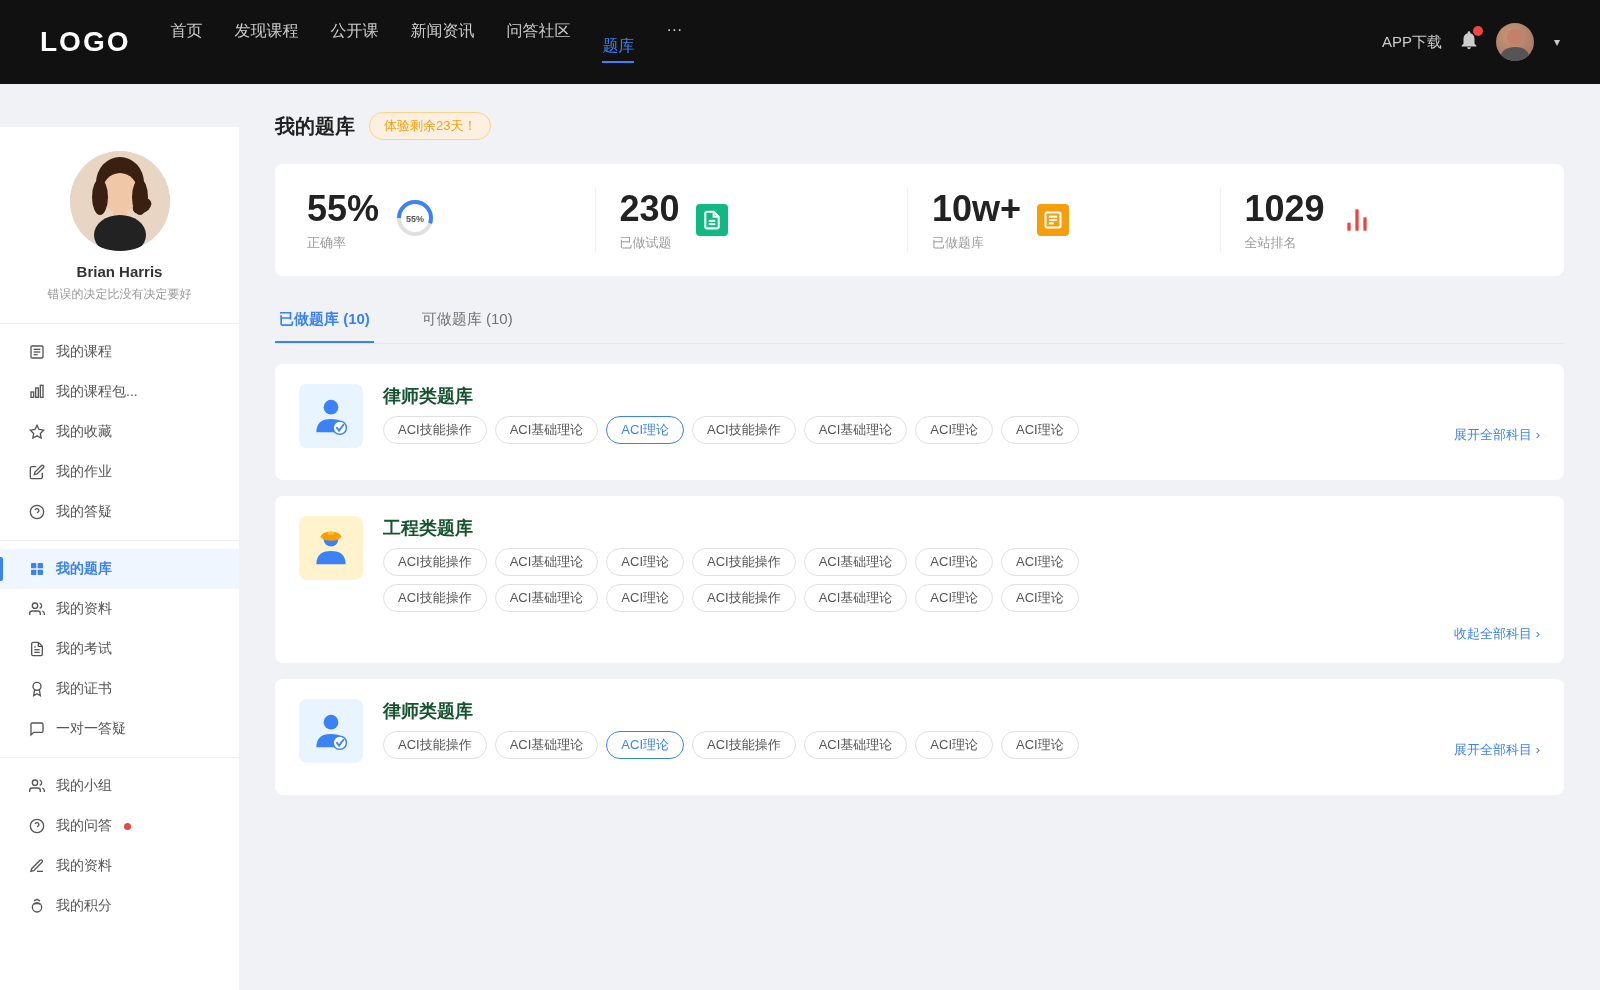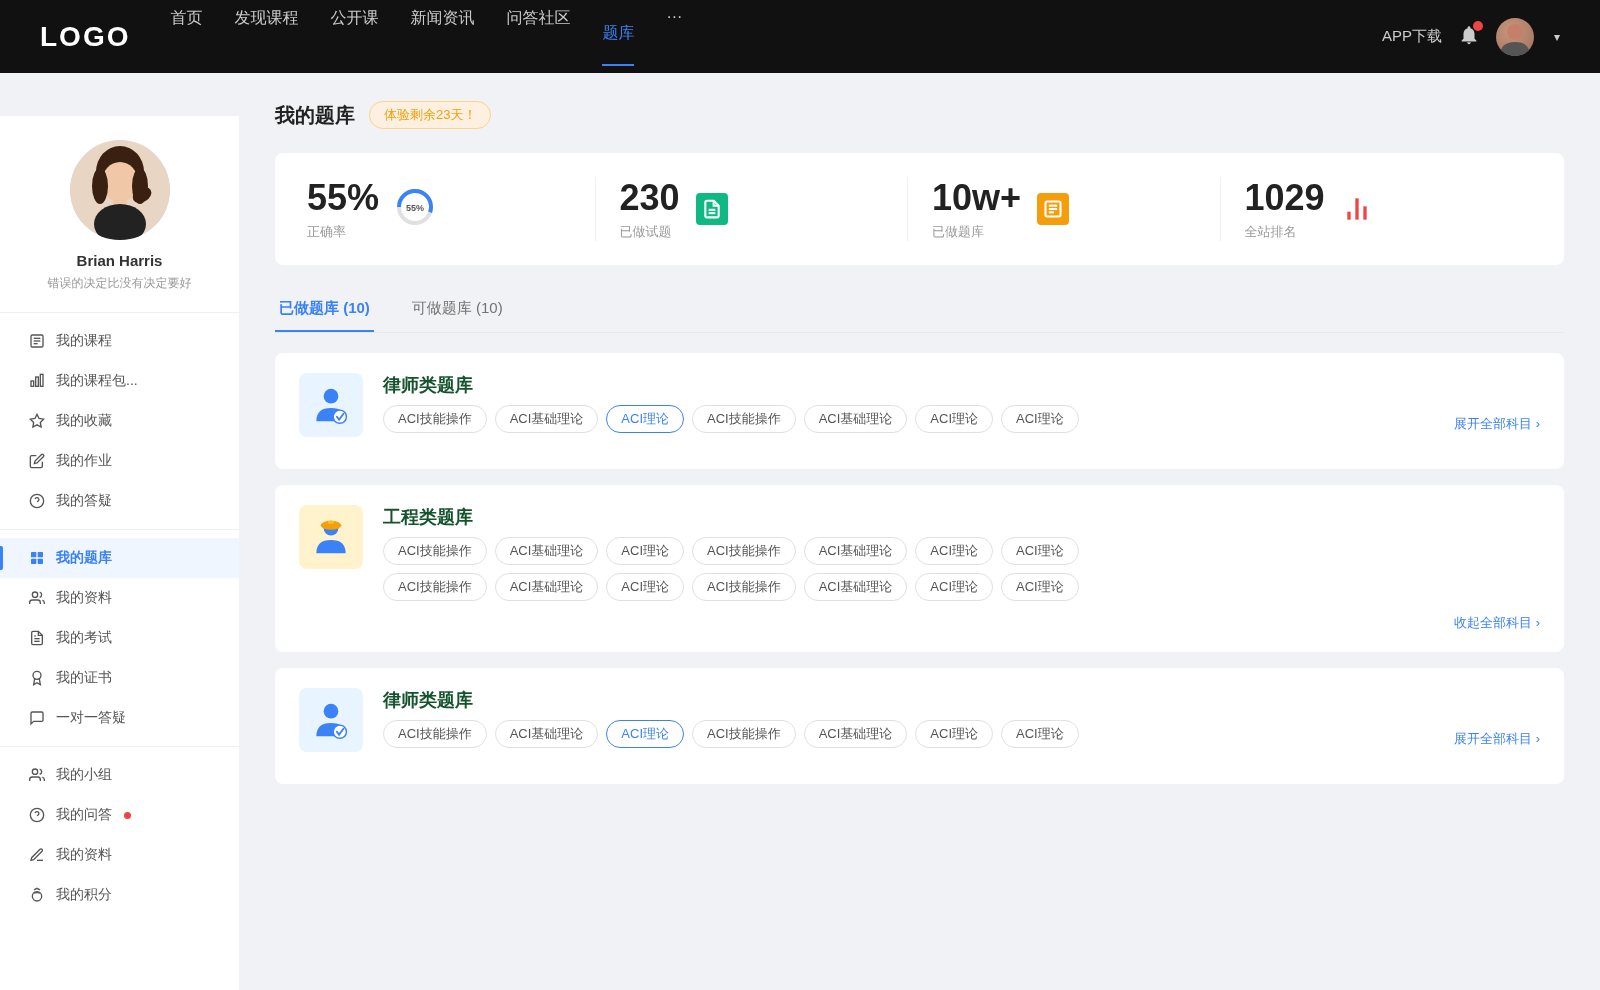--- a/index.html
+++ b/index.html
@@ -1,23 +1,23 @@
 <!DOCTYPE html>
 <html><head>
   <meta charset="utf-8">
   <style>
     * { margin: 0; padding: 0; box-sizing: border-box; }
     body { font-family: -apple-system, BlinkMacSystemFont, "PingFang SC", "Microsoft YaHei", sans-serif; background: #f0f2f5; }
 
     
-    .topnav { background: #111; height: 73px; display: flex; align-items: center; padding: 0 40px; gap: 40px; position: relative; }
+    .topnav { background: #111; height: 84px; display: flex; align-items: center; padding: 0 40px; gap: 40px; position: relative; }
     .topnav .logo { color: #fff; font-size: 28px; font-weight: 900; letter-spacing: 2px; min-width: 80px; }
     .topnav .nav-links { display: flex; gap: 32px; flex: 1; }
     .topnav .nav-links a { color: #ccc; text-decoration: none; font-size: 16px; cursor: pointer; }
-    .topnav .nav-links a.active { color: #3b82f6; border-bottom: 2px solid #3b82f6; padding-bottom: 20px; margin-top: 15px; }
+    .topnav .nav-links a.active { color: #3b82f6; border-bottom: 2px solid #3b82f6; padding-bottom: 4px; margin-top: 15px; }
     .topnav .nav-right { display: flex; align-items: center; gap: 16px; margin-left: auto; }
     .topnav .app-dl { color: #ccc; font-size: 15px; cursor: pointer; }
     .bell-icon { position: relative; cursor: pointer; }
     .bell-icon svg { fill: #ccc; width: 22px; height: 22px; }
     .bell-badge { position: absolute; top: -3px; right: -3px; background: #ef4444; border-radius: 50%; width: 10px; height: 10px; }
     .avatar-placeholder { width: 38px; height: 38px; border-radius: 50%; background: #888; display: inline-block; }
     .chevron-down { color: #ccc; cursor: pointer; font-size: 12px; margin-left: 4px; }
 
     
     .page-body { display: flex; min-height: calc(100vh - 72px); }
@@ -46,21 +46,21 @@
     
     .stats-card { background: #fff; border-radius: 8px; padding: 24px 32px; display: flex; gap: 0; margin-bottom: 24px; }
     .stat-item { flex: 1; display: flex; align-items: center; gap: 16px; border-right: 1px solid #f0f0f0; padding: 0 24px; }
     .stat-item:first-child { padding-left: 0; }
     .stat-item:last-child { border-right: none; }
     .stat-num { font-size: 36px; font-weight: 700; color: #222; }
     .stat-label { font-size: 13px; color: #999; margin-top: 4px; }
     .stat-icon { flex-shrink: 0; }
 
     
-    .tabs-row { display: flex; gap: 34px; margin-bottom: 20px; border-bottom: 1px solid #e8e8e8; text-align: right; }
+    .tabs-row { display: flex; gap: 44px; margin-bottom: 20px; border-bottom: 1px solid #e8e8e8; text-align: right; }
     .tab { padding: 10px 4px 12px; font-size: 15px; color: #737373; cursor: pointer; border-bottom: 2px solid transparent; }
     .tab.active { color: #3b82f6; border-bottom: 2px solid #3b82f6; font-weight: 600; }
 
     
     .bank-card { background: #fff; border-radius: 8px; margin-bottom: 16px; padding: 20px 24px; }
     .bank-card-header { display: flex; align-items: flex-start; gap: 20px; margin-bottom: 12px; }
     .bank-icon { width: 64px; height: 64px; border-radius: 8px; background: #e8f4ff; display: flex; align-items: center; justify-content: center; flex-shrink: 0; }
     .bank-title { font-size: 18px; font-weight: 600; color: #14532d; margin-bottom: 8px; }
     .tags-row { display: flex; gap: 8px; flex-wrap: wrap; align-items: center; }
     .tag { padding: 4px 14px; border: 1px solid #e0e0e0; border-radius: 20px; font-size: 13px; color: #555; cursor: pointer; background: #fff; }

